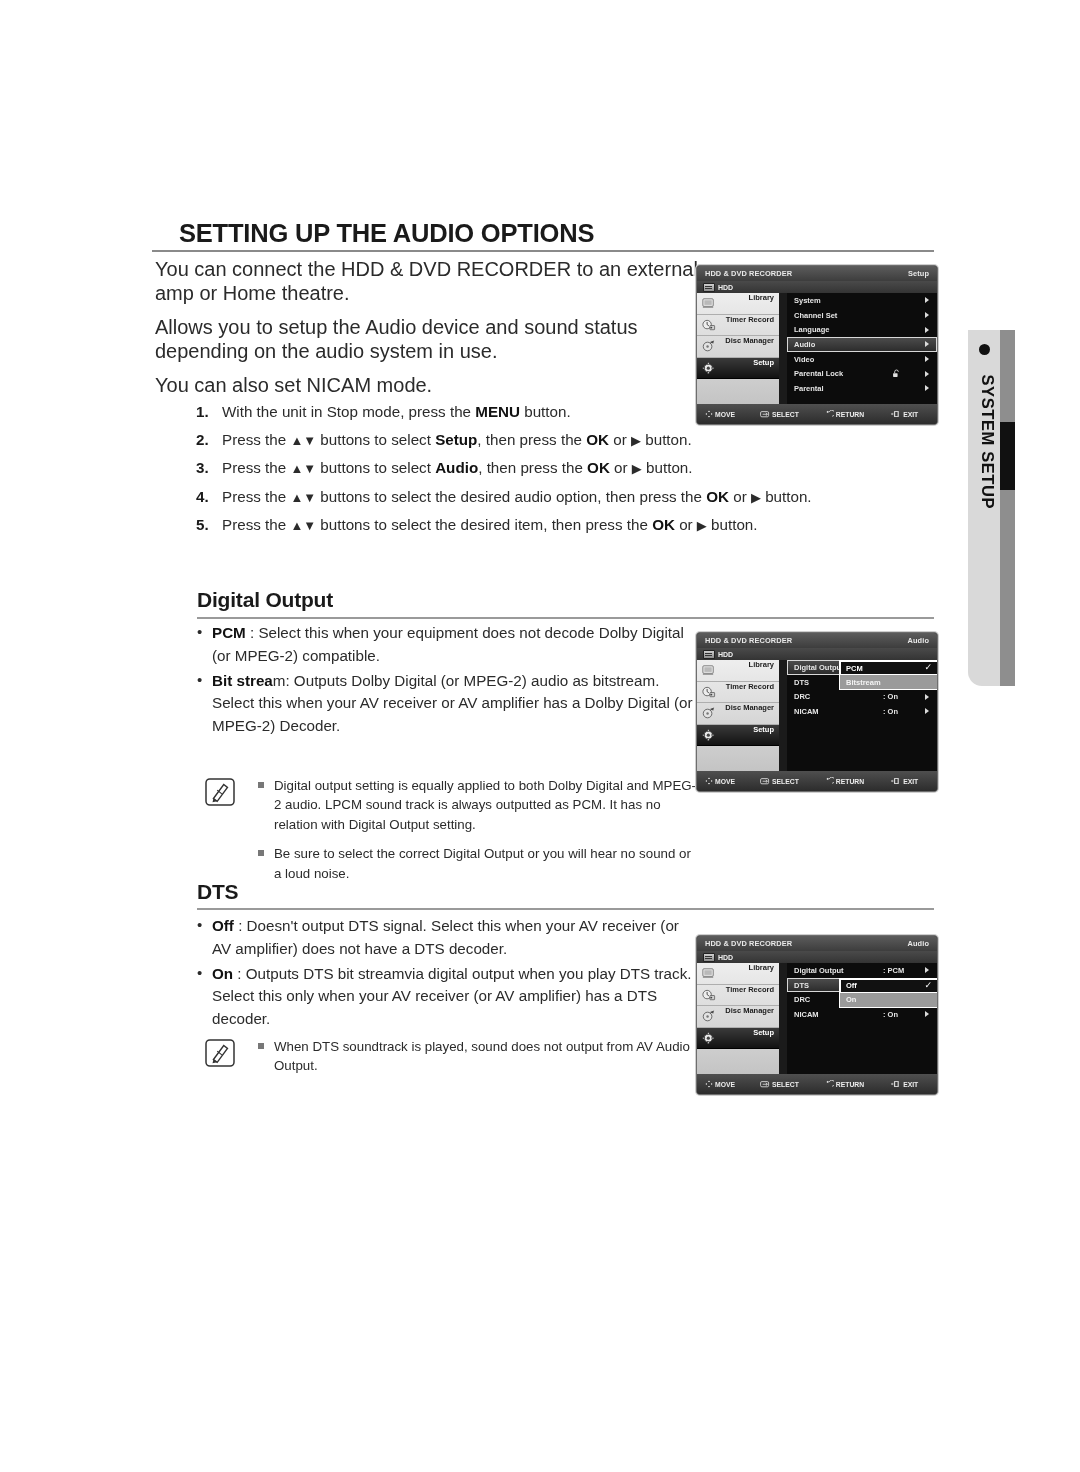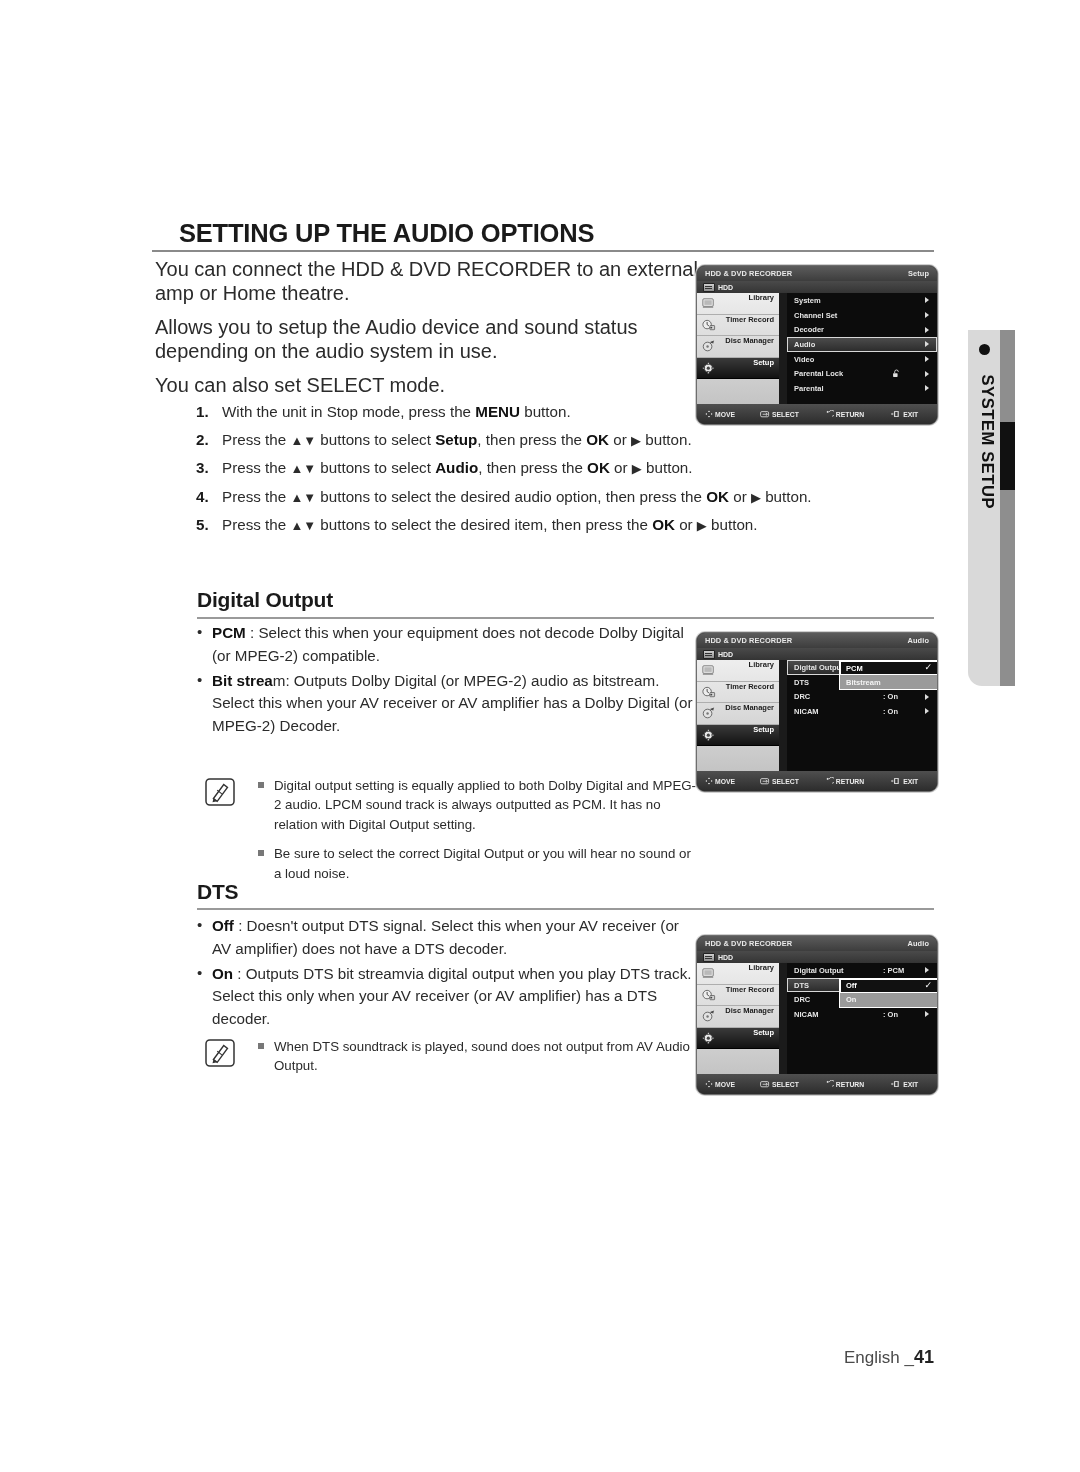--- a/index.html
+++ b/index.html
@@ -110,21 +110,21 @@
     position:absolute;left:0;top:1347px;width:934px;text-align:right;
     font-size:17px;color:#4a4a4a;
   }
   .footer b{font-weight:bold;color:#222;font-size:18px;}
 
   
   .osd{
     position:absolute;width:240px;height:158px;
     background:#1b1b1b;
     border:1px solid #6e6e6e;
-    border-radius:9px;
+    border-radius:4px;
     box-shadow:0 0 0 1px #cfcfcf;
     overflow:hidden;
     font-family:"Liberation Sans","DejaVu Sans",sans-serif;
   }
   #osd1{left:696px;top:265px;}
   #osd2{left:696px;top:632px;}
   #osd3{left:696px;top:935px;}
 
   .osd-title{
     position:absolute;left:0;top:0;width:100%;height:15px;
@@ -226,21 +226,21 @@
 <body>
 
 <div class="page">
 
   <div class="h1">SETTING UP THE AUDIO OPTIONS</div>
   <div class="rule-thick"></div>
 
   <div class="intro">
     <p>You can connect the HDD &amp; DVD RECORDER to an external amp or Home theatre.</p>
     <p>Allows you to setup the Audio device and sound status depending on the audio system in use.</p>
-    <p>You can also set SELECT mode.</p>
+    <p>You can also set NICAM mode.</p>
   </div>
 
   <div class="steps" id="steps-list">
       <div class="step"><span class="num">1.</span><span>With the unit in Stop mode, press the <b>MENU</b> button.</span></div>
       <div class="step"><span class="num">2.</span><span>Press the <span class="arrows">▲▼</span> buttons to select <b>Setup</b>, then press the <b>OK</b> or <span class="arrows">▶</span> button.</span></div>
       <div class="step"><span class="num">3.</span><span>Press the <span class="arrows">▲▼</span> buttons to select <b>Audio</b>, then press the <b>OK</b> or <span class="arrows">▶</span> button.</span></div>
       <div class="step"><span class="num">4.</span><span>Press the <span class="arrows">▲▼</span> buttons to select the desired audio option, then press the <b>OK</b> or <span class="arrows">▶</span> button.</span></div>
       <div class="step"><span class="num">5.</span><span>Press the <span class="arrows">▲▼</span> buttons to select the desired item, then press the <b>OK</b> or <span class="arrows">▶</span> button.</span></div>
     </div>
 
@@ -284,23 +284,20 @@
   </div>
 
   <div class="sidetab">
     <div class="dot"></div>
     <div class="vtext">SYSTEM SETUP</div>
   </div>
   <div class="sidetab-strip">
     <div class="blk"></div>
   </div>
 
-  <div class="footer">
-    <span>English _</span><b>41</b>
-  </div>
 
   <div class="osd" id="osd1">
       <div class="osd-title">
         <span>HDD &amp; DVD RECORDER</span>
         <span>Setup</span>
       </div>
       <div class="osd-hdd">
         <span class="hdd-ico"></span>
         <span>HDD</span>
       </div>
@@ -348,21 +345,21 @@
       <div class="osd-right">
         <div class="orow">
           <span>System</span>
           <span class="arrow"></span>
         </div>
         <div class="orow">
           <span>Channel Set</span>
           <span class="arrow"></span>
         </div>
         <div class="orow">
-          <span>Decoder</span>
+          <span>Language</span>
           <span class="arrow"></span>
         </div>
         <div class="orow hl">
           <span>Audio</span>
           <span class="arrow"></span>
         </div>
         <div class="orow">
           <span>Video</span>
           <span class="arrow"></span>
         </div>

